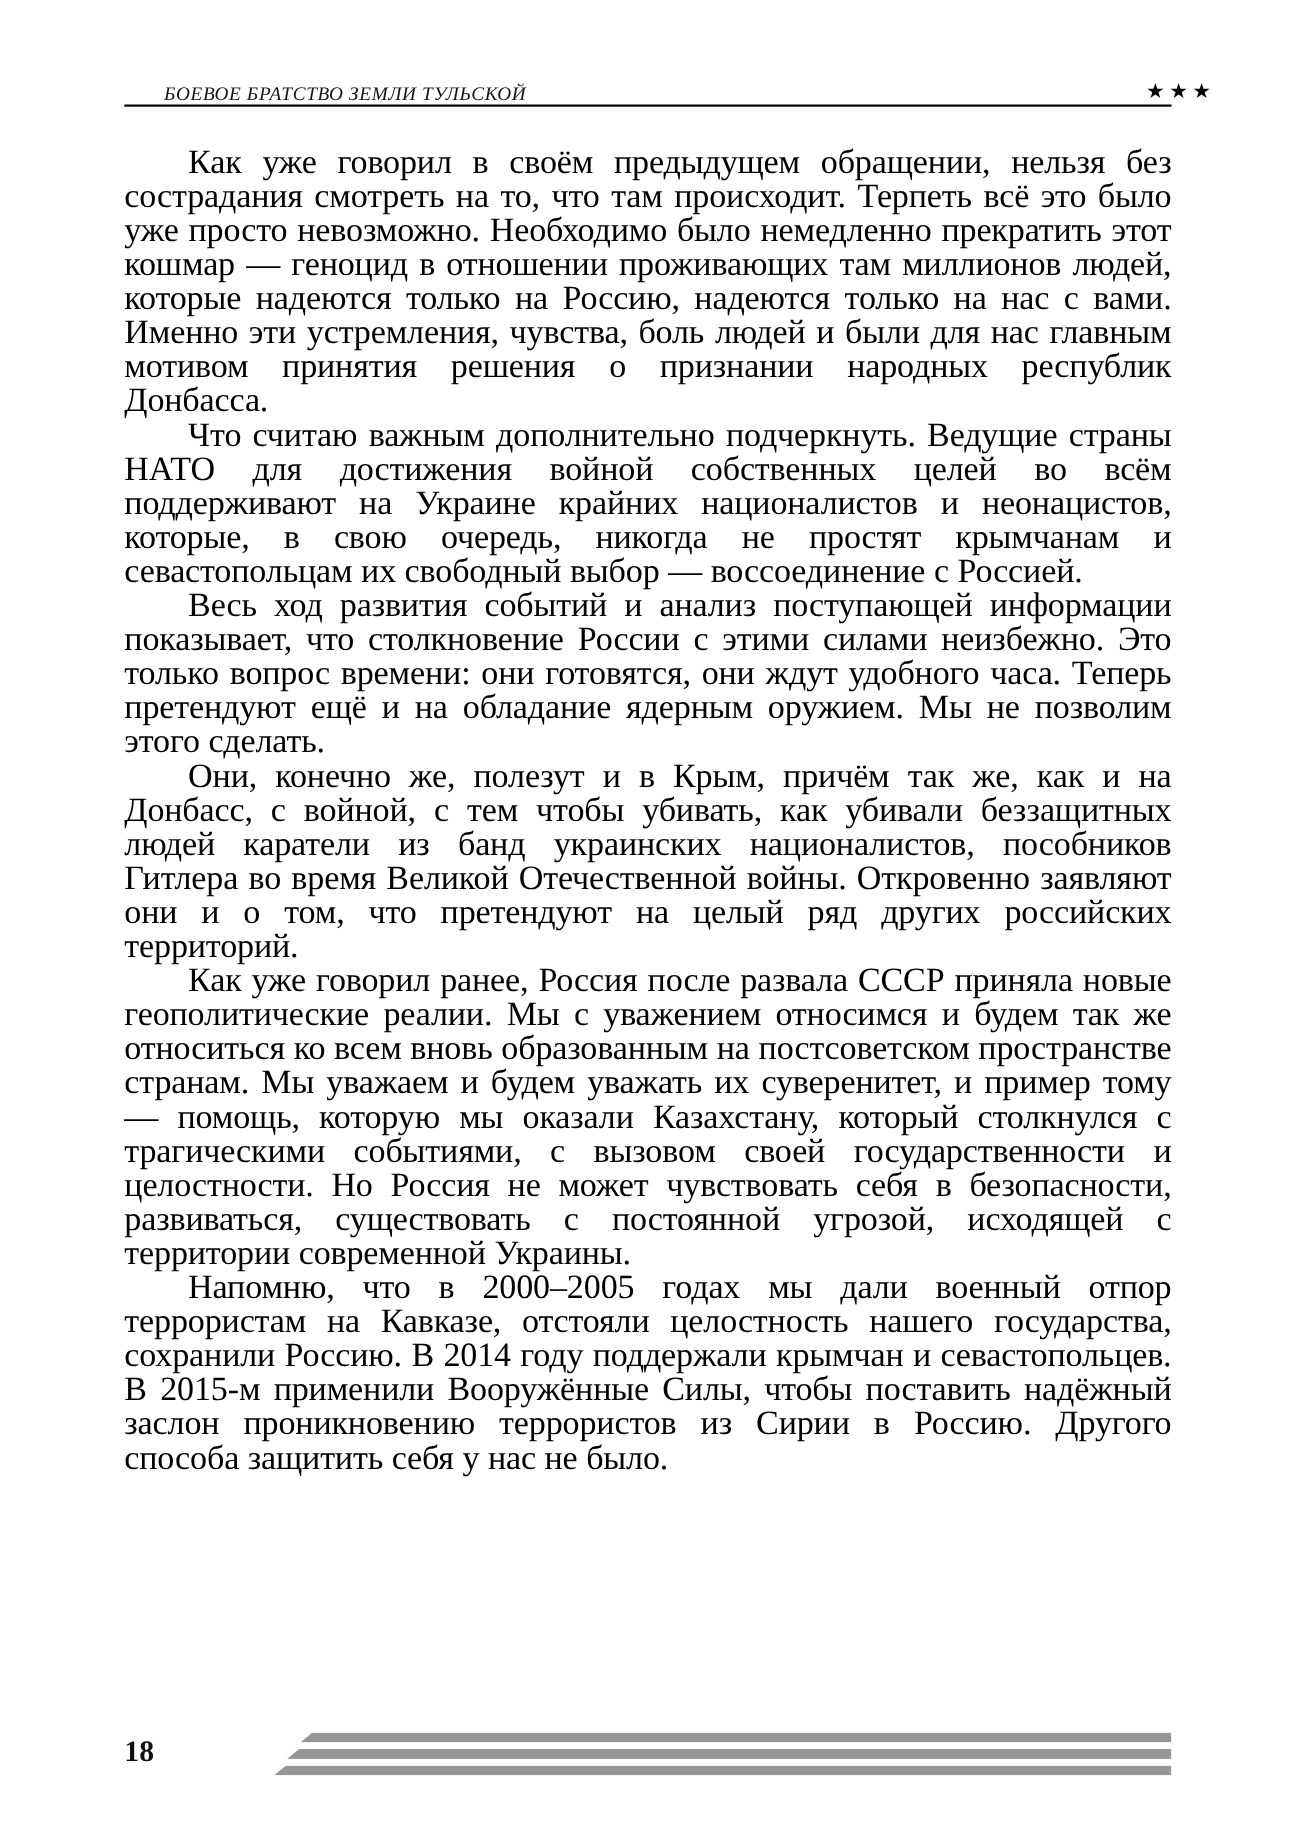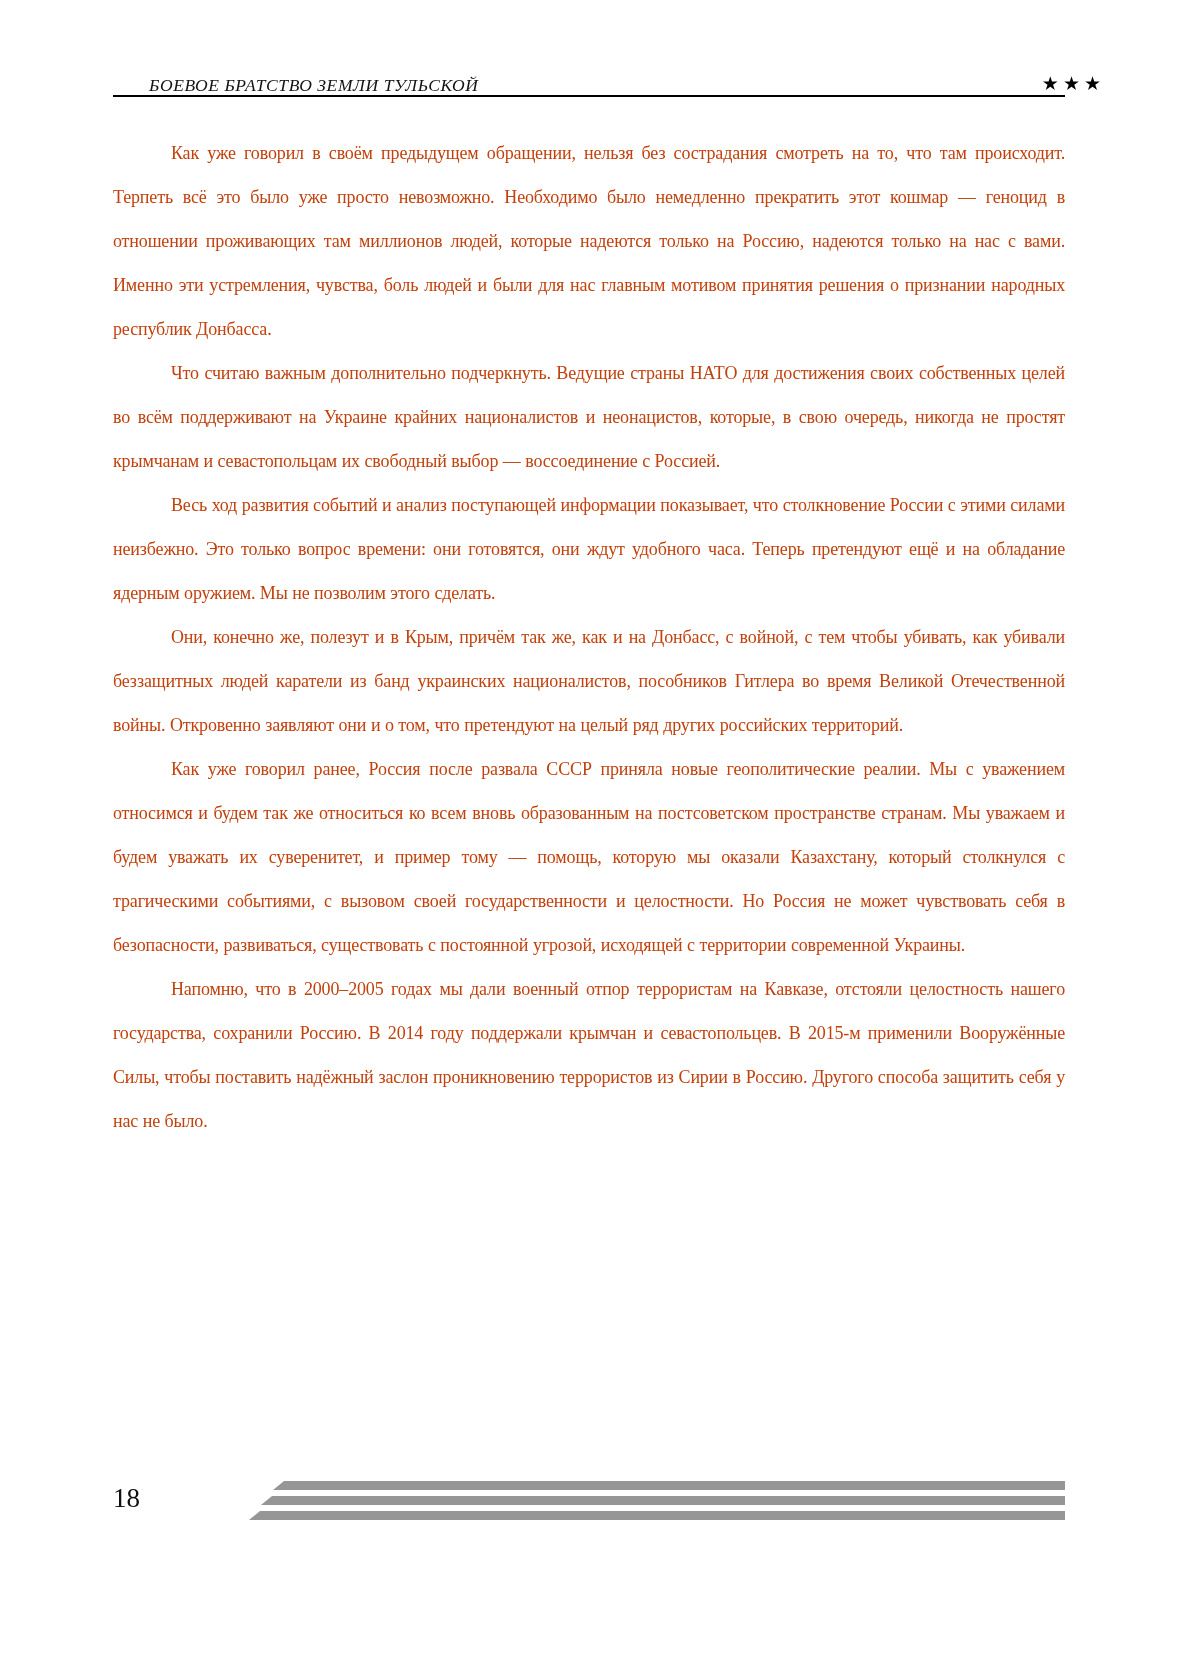--- a/index.html
+++ b/index.html
@@ -68,39 +68,40 @@
   
   .text-block {
     position: absolute;
     left: 113px;
     top: 131px;
     width: 952px;
   }
   .para {
     margin: 0;
     font-family: "Liberation Serif", "DejaVu Serif", serif;
-    font-size: 18px;
-    line-height: 44px;
+    font-size: 31px;
+    line-height: 31px;
     text-align: justify;
     text-align-last: left;
     text-indent: 58px;
     font-weight: 400;
-    color: #c2410c;
+    color: #000000;
     letter-spacing: -0.15px;
     word-spacing: 0.2px;
     hyphens: manual;
   }
 
   
   .footer {
     position: absolute;
     left: 113px;
-    top: 1477px;
+    top: 1571px;
     width: 952px;
     height: 60px;
+    font-weight: bold;
   }
   .folio {
     position: absolute;
     left: 0;
     top: 8px;
     font-family: "Liberation Serif", "DejaVu Serif", serif;
     font-size: 27px;
     line-height: 1;
     color: #101010;
   }
@@ -143,21 +144,21 @@
     <div class="running-head-stars">
       <span class="star">★</span>
       <span class="star">★</span>
       <span class="star">★</span>
     </div>
   </div>
   <div class="head-rule"></div>
 
   <div class="text-block">
     <p class="para">Как уже говорил в своём предыдущем обращении, нельзя без сострадания смотреть на то, что там происходит. Терпеть всё это было уже просто невозможно. Необходимо было немедленно прекратить этот кошмар — геноцид в отношении проживающих там миллионов людей, которые надеются только на Россию, надеются только на нас с вами. Именно эти устремления, чувства, боль людей и были для нас главным мотивом принятия решения о признании народных республик Донбасса.</p>
-    <p class="para">Что считаю важным дополнительно подчеркнуть. Ведущие страны НАТО для достижения своих собственных целей во всём поддерживают на Украине крайних националистов и неонацистов, которые, в свою очередь, никогда не простят крымчанам и севастопольцам их свободный выбор — воссоединение с Россией.</p>
+    <p class="para">Что считаю важным дополнительно подчеркнуть. Ведущие страны НАТО для достижения войной собственных целей во всём поддерживают на Украине крайних националистов и неонацистов, которые, в свою очередь, никогда не простят крымчанам и севастопольцам их свободный выбор — воссоединение с Россией.</p>
     <p class="para">Весь ход развития событий и анализ поступающей информации показывает, что столкновение России с этими силами неизбежно. Это только вопрос времени: они готовятся, они ждут удобного часа. Теперь претендуют ещё и на обладание ядерным оружием. Мы не позволим этого сделать.</p>
     <p class="para">Они, конечно же, полезут и в Крым, причём так же, как и на Донбасс, с войной, с тем чтобы убивать, как убивали беззащитных людей каратели из банд украинских националистов, пособников Гитлера во время Великой Отечественной войны. Откровенно заявляют они и о том, что претендуют на целый ряд других российских территорий.</p>
     <p class="para">Как уже говорил ранее, Россия после развала СССР приняла новые геополитические реалии. Мы с уважением относимся и будем так же относиться ко всем вновь образованным на постсоветском пространстве странам. Мы уважаем и будем уважать их суверенитет, и пример тому — помощь, которую мы оказали Казахстану, который столкнулся с трагическими событиями, с вызовом своей государственности и целостности. Но Россия не может чувствовать себя в безопасности, развиваться, существовать с постоянной угрозой, исходящей с территории современной Украины.</p>
     <p class="para">Напомню, что в 2000–2005 годах мы дали военный отпор террористам на Кавказе, отстояли целостность нашего государства, сохранили Россию. В 2014 году поддержали крымчан и севастопольцев. В 2015-м применили Вооружённые Силы, чтобы поставить надёжный заслон проникновению террористов из Сирии в Россию. Другого способа защитить себя у нас не было.</p>
   </div>
 
   <div class="footer">
     <div class="folio">18</div>
     <div class="rule-stack">
       <div class="rule-bar b1"></div>

